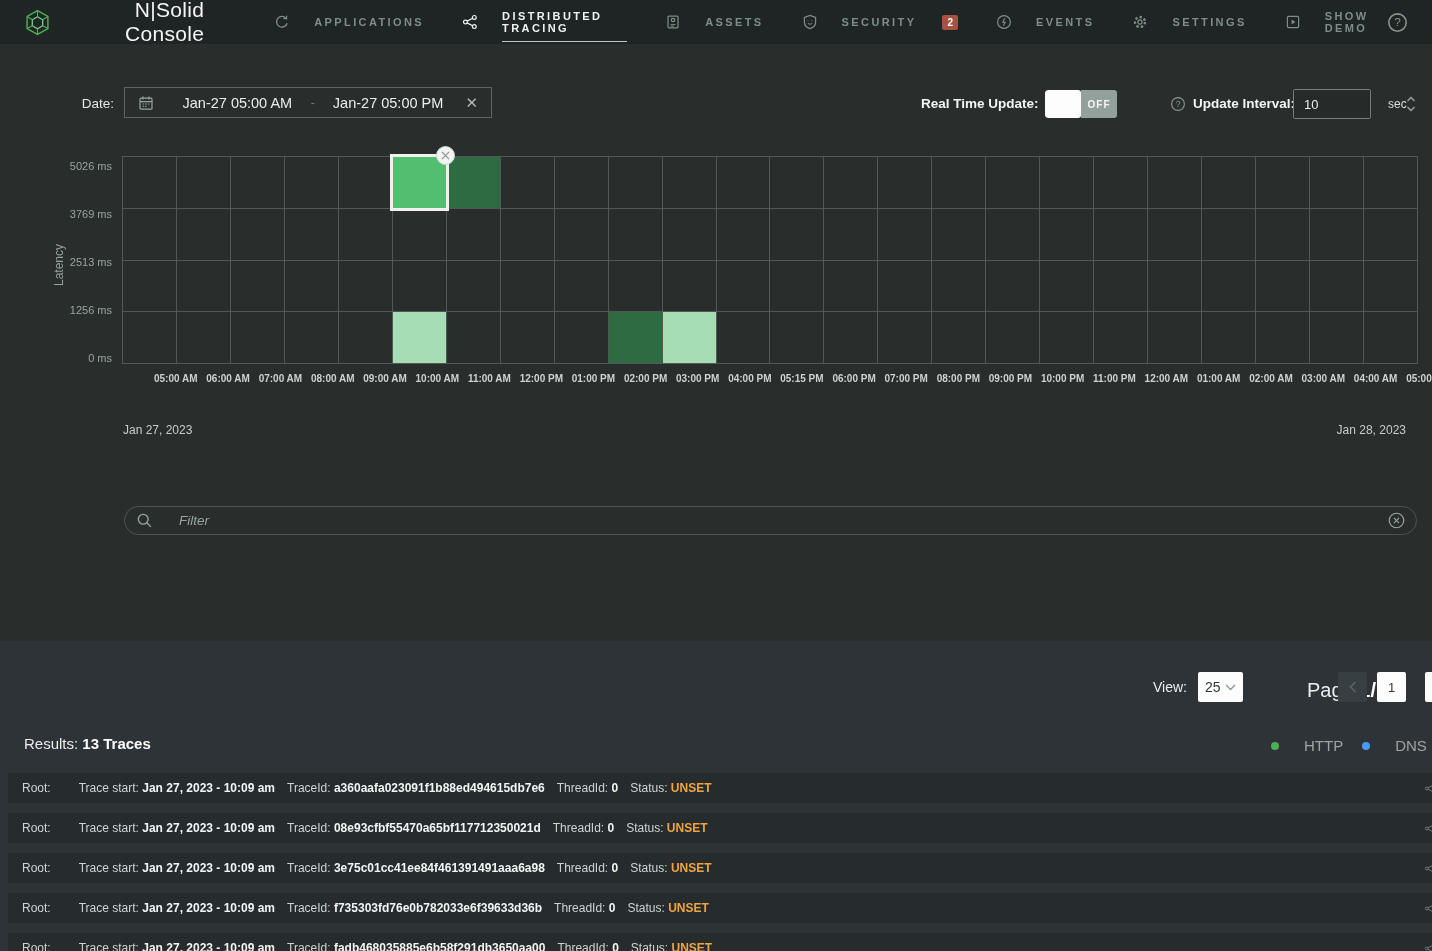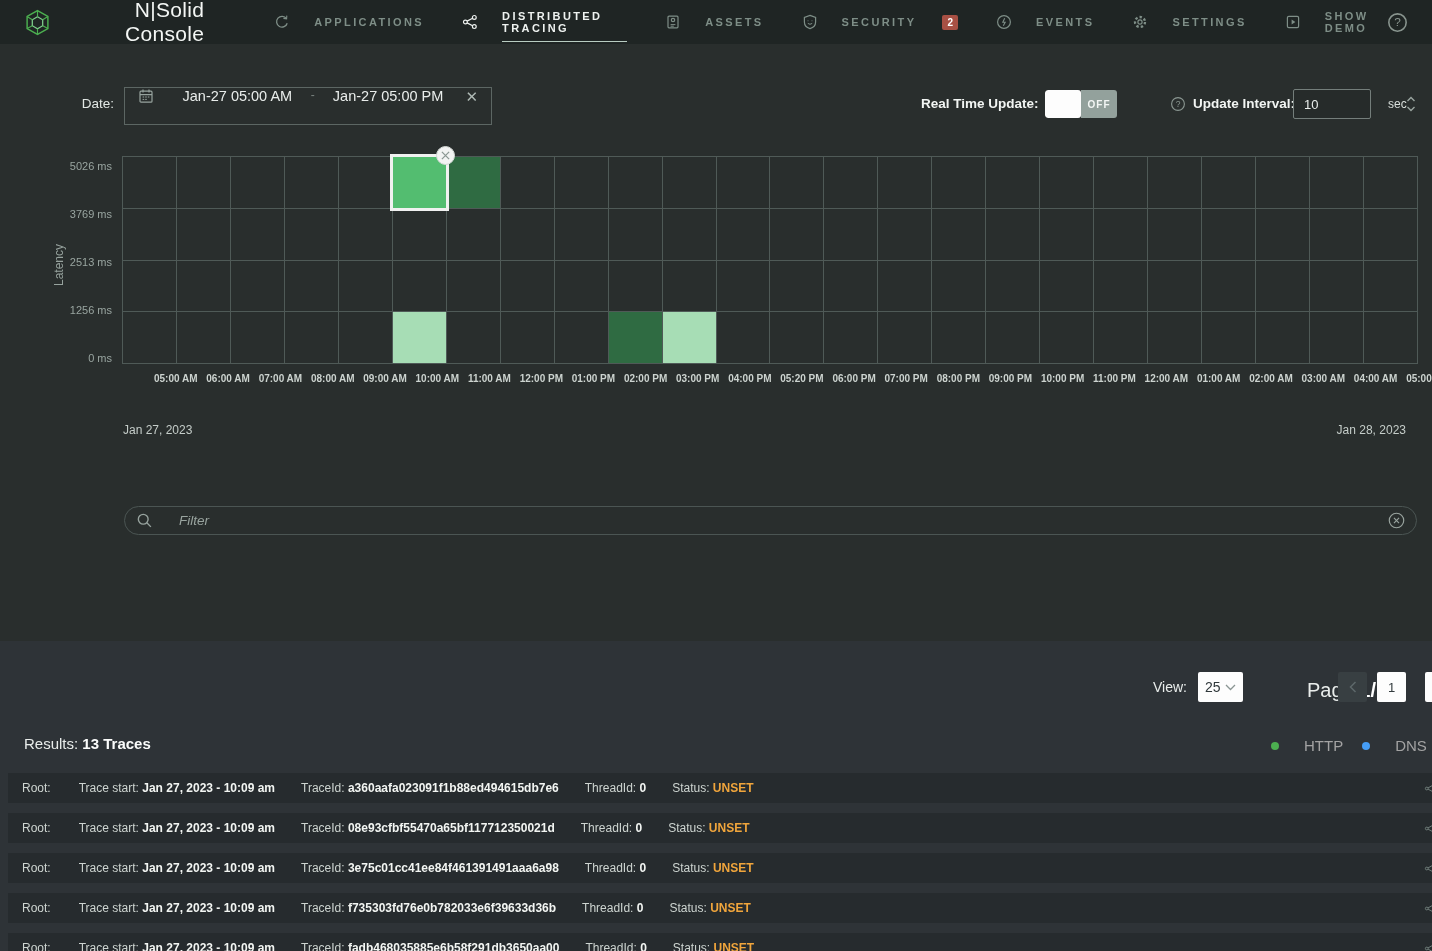--- a/index.html
+++ b/index.html
@@ -26,22 +26,22 @@
   .nav-item.active .nav-label { border-bottom:1px solid #b9ccc2; padding-bottom:7px; margin-bottom:-8px; }
   .nav-badge {
     background:#a85044; color:#fff; font-size:10px; letter-spacing:0;
     border-radius:2px; padding:2px 5px; margin-left:2px;
   }
   .nav-help { margin-left:auto; color:#89958f; cursor:pointer; }
 
   
   .date-label { position:absolute; left:58px; top:96px; width:56px; text-align:right; font-size:13.5px; color:#e2e8e5; }
   .date-box {
-    position:absolute; left:124px; top:87px; width:368px; height:38px;
-    border:1px solid #5c6663; display:flex; align-items:flex-start; padding:0 13px;
+    position:absolute; left:124px; top:87px; width:368px; height:31px;
+    border:1px solid #5c6663; display:flex; align-items:center; padding:0 13px;
     color:#e9edeb; font-size:14.5px; cursor:pointer;
   }
   .date-box .cal { color:#97a39e; margin-right:14px; }
   .date-start,.date-end { flex:1; text-align:center; }
   .date-sep { color:#7a8480; font-size:12px; padding:0 4px; }
   .date-clear { color:#aeb9b4; font-size:15px; margin-left:8px; cursor:pointer; }
 
   .rtu-label { position:absolute; left:921px; top:96px; font-size:13.5px; font-weight:bold; color:#f2f5f3; }
   .toggle { position:absolute; left:1045px; top:90px; width:72px; height:28px; border-radius:3px; overflow:hidden; display:flex; cursor:pointer; }
   .toggle-knob { width:36px; background:#fdfdfd; border-radius:3px; }
@@ -129,21 +129,21 @@
   .legend { position:absolute; left:1271px; top:737px; display:flex; gap:19px; }
   .legend-item { display:flex; align-items:center; gap:25px; font-size:15px; color:#a3a3a3; white-space:nowrap; }
   .legend-dot { width:8px; height:8px; border-radius:50%; }
 
   .trace-row {
     position:absolute; left:8px; right:0; height:30px; background:#262b2e;
     display:flex; align-items:center; padding:0 14px; font-size:12px; color:#ced5d1;
     cursor:pointer;
   }
   .trace-row .root { margin-right:28px; }
-  .trace-row .fields { display:flex; gap:26px; align-items:center; }
+  .trace-row .fields { display:flex; gap:12px; align-items:center; }
   .trace-row b { color:#f2f5f2; font-weight:bold; }
   .trace-row .status-val { font-weight:bold; }
   .row-icon { position:absolute; right:-5px; top:9px; color:#72817c; }
 </style>
 </head>
 <body>
 
 <div class="navbar">
   <div class="brand">
     <span>
@@ -389,21 +389,21 @@
     <span>07:00 AM</span>
     <span>08:00 AM</span>
     <span>09:00 AM</span>
     <span>10:00 AM</span>
     <span>11:00 AM</span>
     <span>12:00 PM</span>
     <span>01:00 PM</span>
     <span>02:00 PM</span>
     <span>03:00 PM</span>
     <span>04:00 PM</span>
-    <span>05:20 PM</span>
+    <span>05:15 PM</span>
     <span>06:00 PM</span>
     <span>07:00 PM</span>
     <span>08:00 PM</span>
     <span>09:00 PM</span>
     <span>10:00 PM</span>
     <span>11:00 PM</span>
     <span>12:00 AM</span>
     <span>01:00 AM</span>
     <span>02:00 AM</span>
     <span>03:00 AM</span>

